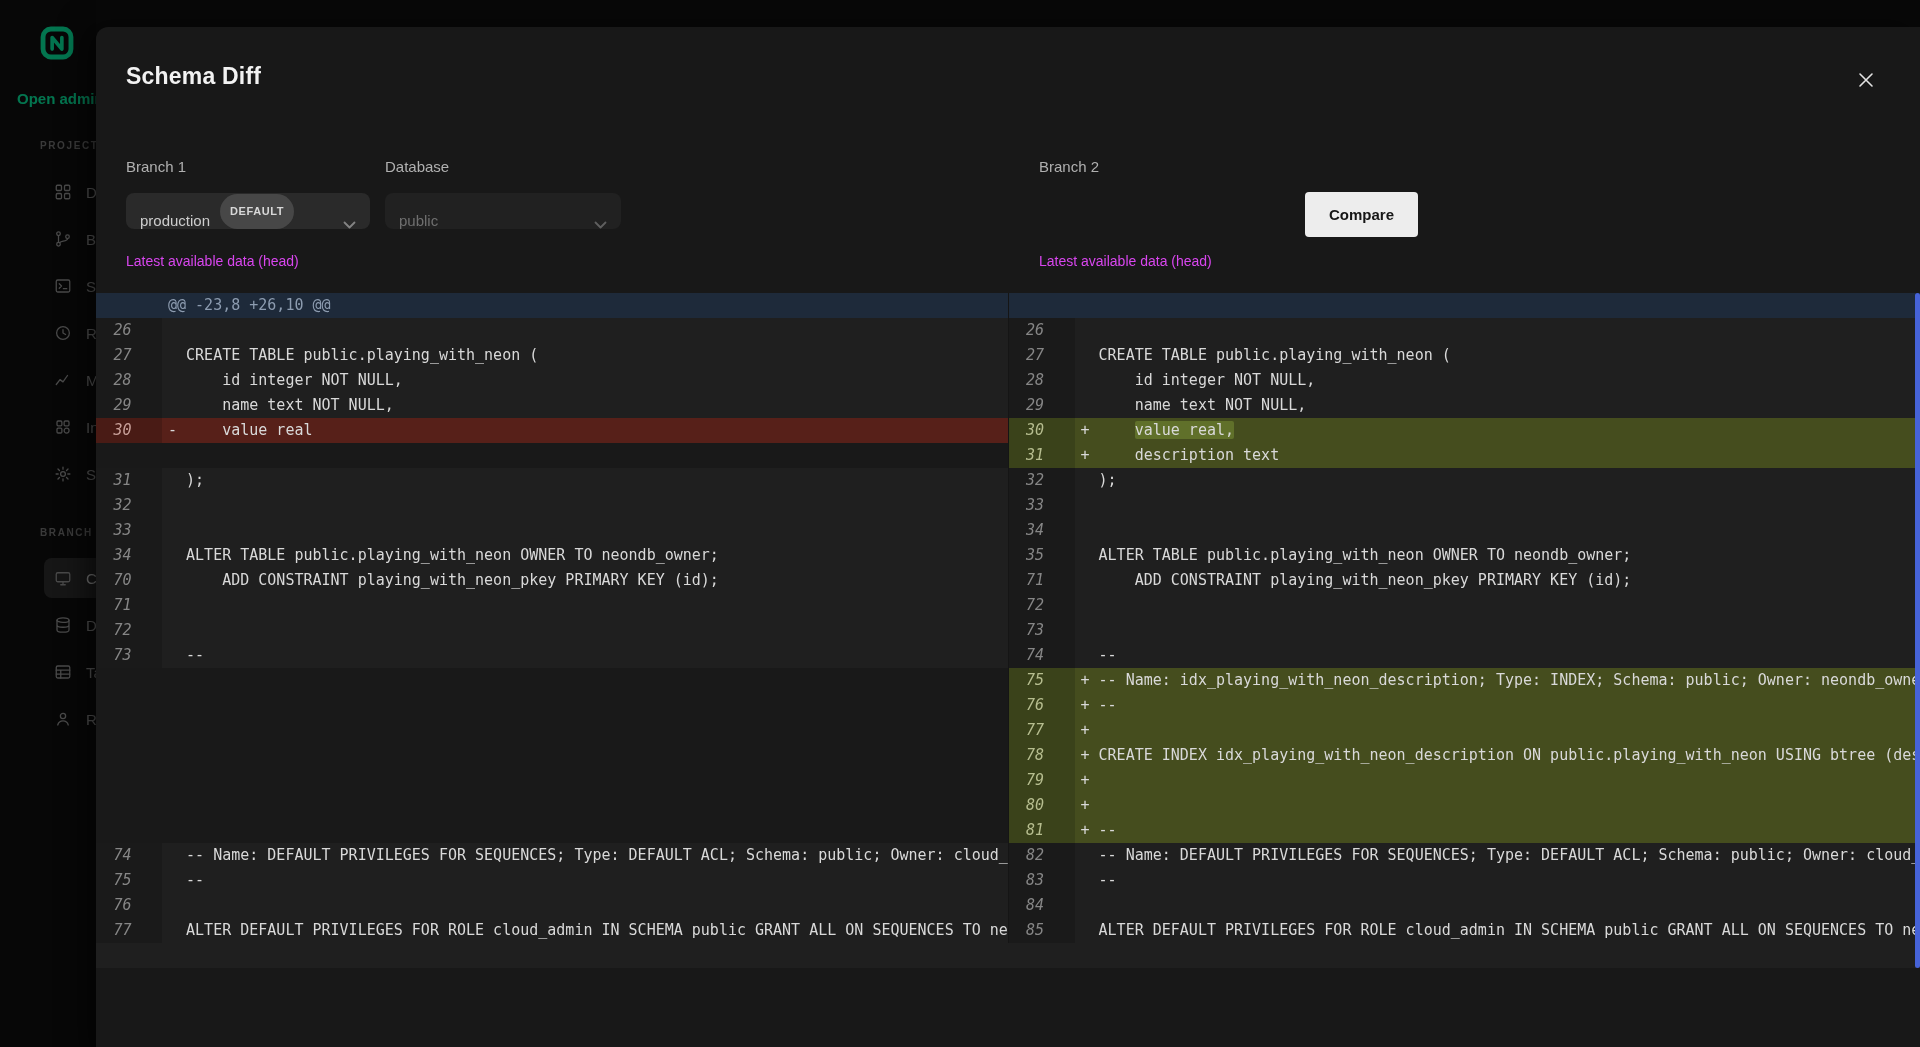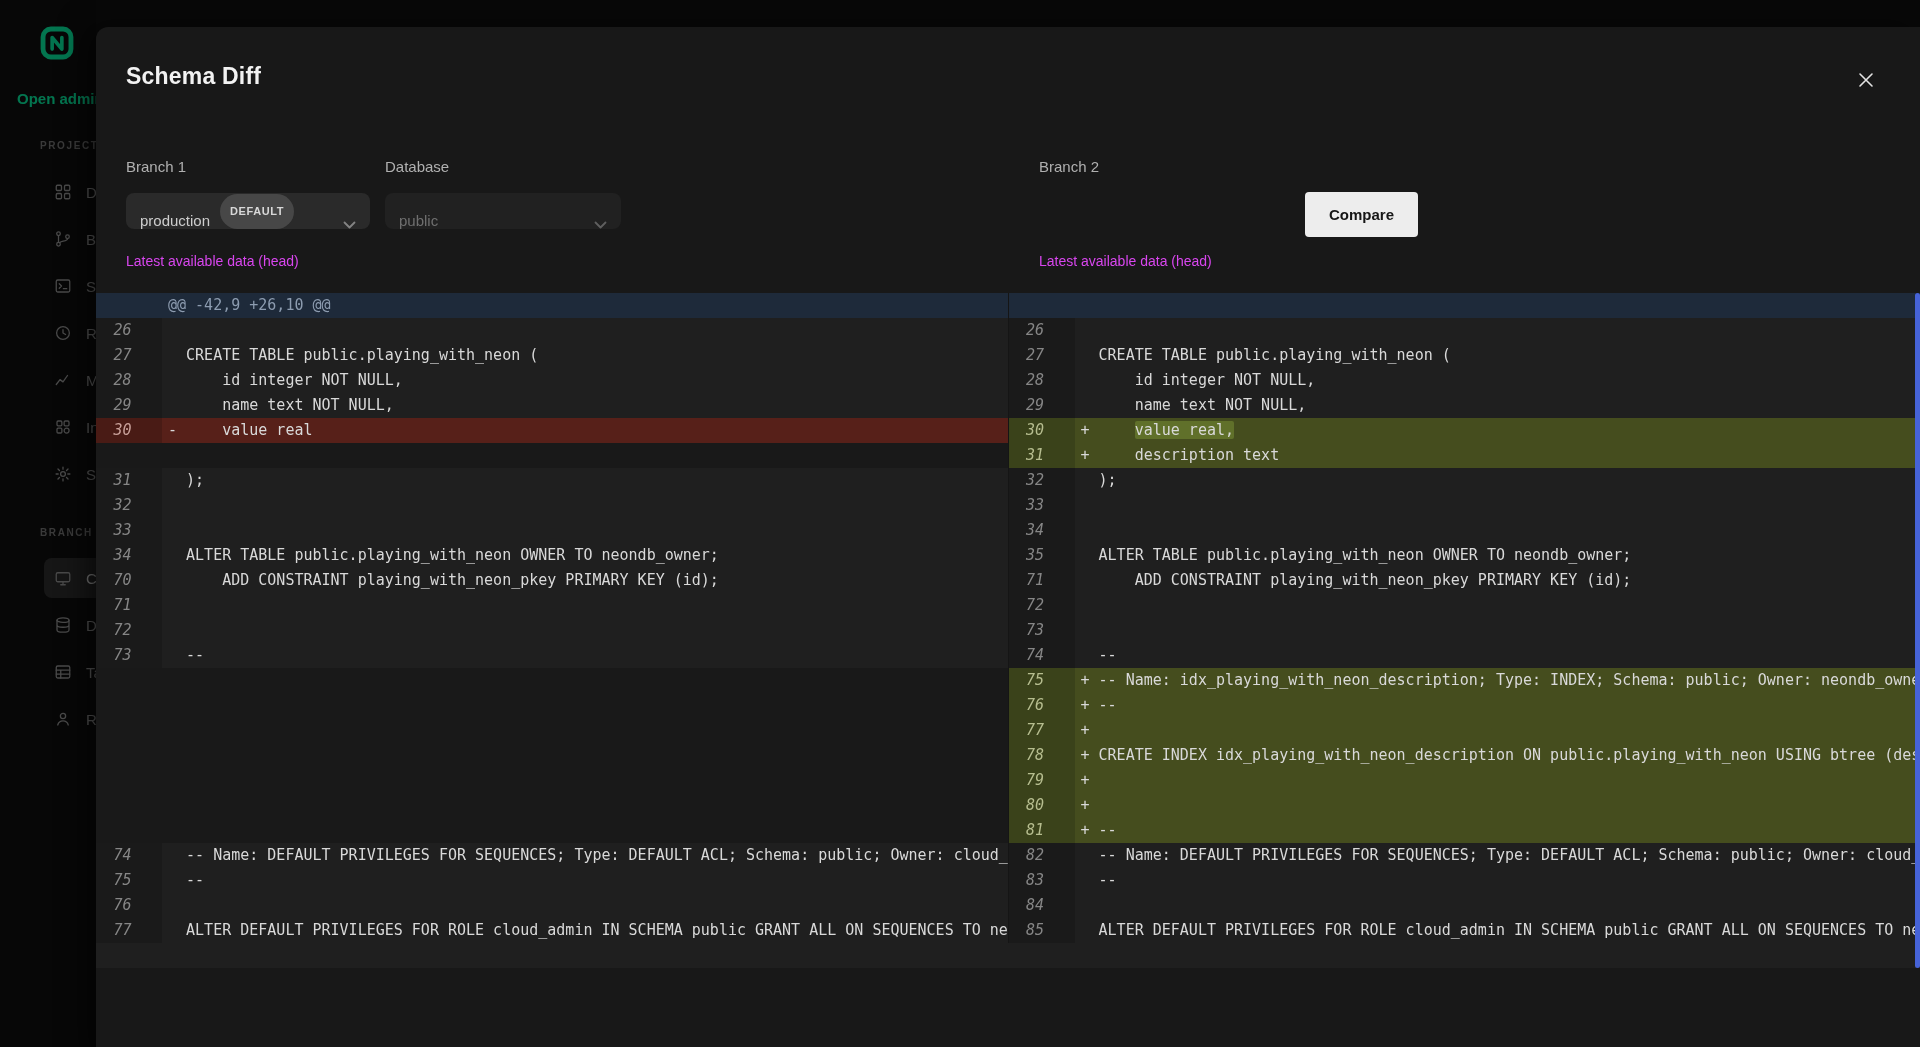--- a/index.html
+++ b/index.html
@@ -223,21 +223,21 @@
   <button class="compare-btn">Compare</button>
 
   <div class="meta meta-left">Latest available data (head)</div>
   <div class="meta meta-right">Latest available data (head)</div>
 
   <div class="diff">
     <div id="diff-rows">
         <div class="diff-row">
           <div class="half left t-hunk">
             <div class="gutter"></div>
-            <div class="code">@@ -42,9 +26,10 @@</div>
+            <div class="code">@@ -23,8 +26,10 @@</div>
           </div>
           <div class="half right t-hunk">
             <div class="gutter"></div>
             <div class="code"></div>
           </div>
         </div>
         <div class="diff-row">
           <div class="half left t-context">
             <div class="gutter">26</div>
             <div class="code"></div>

